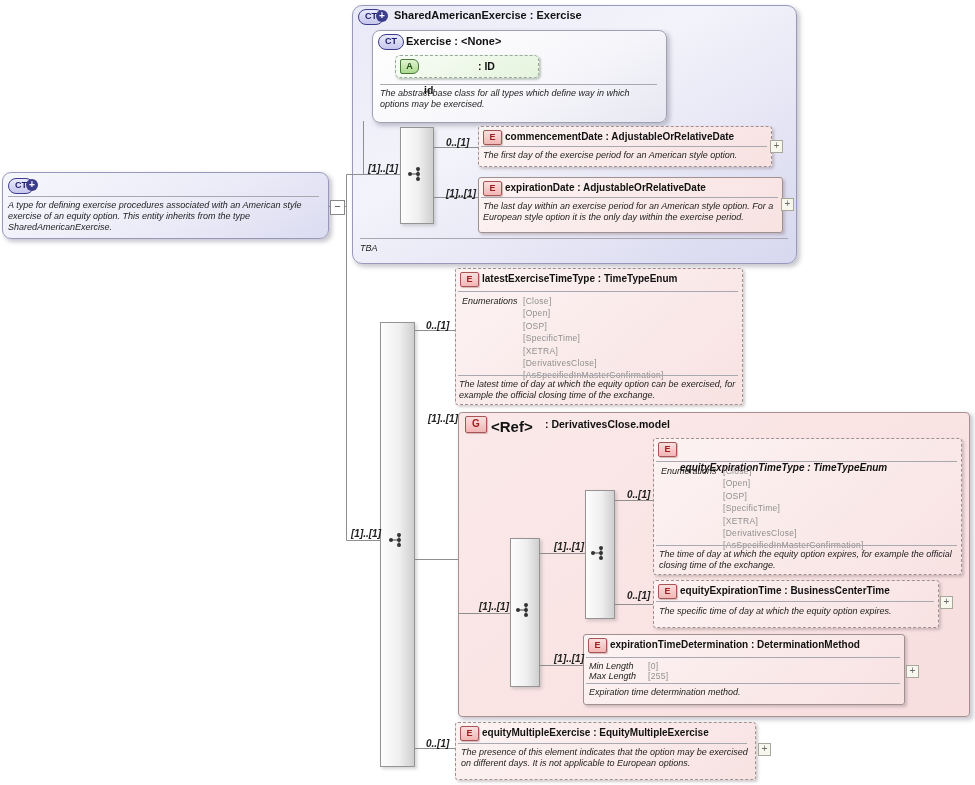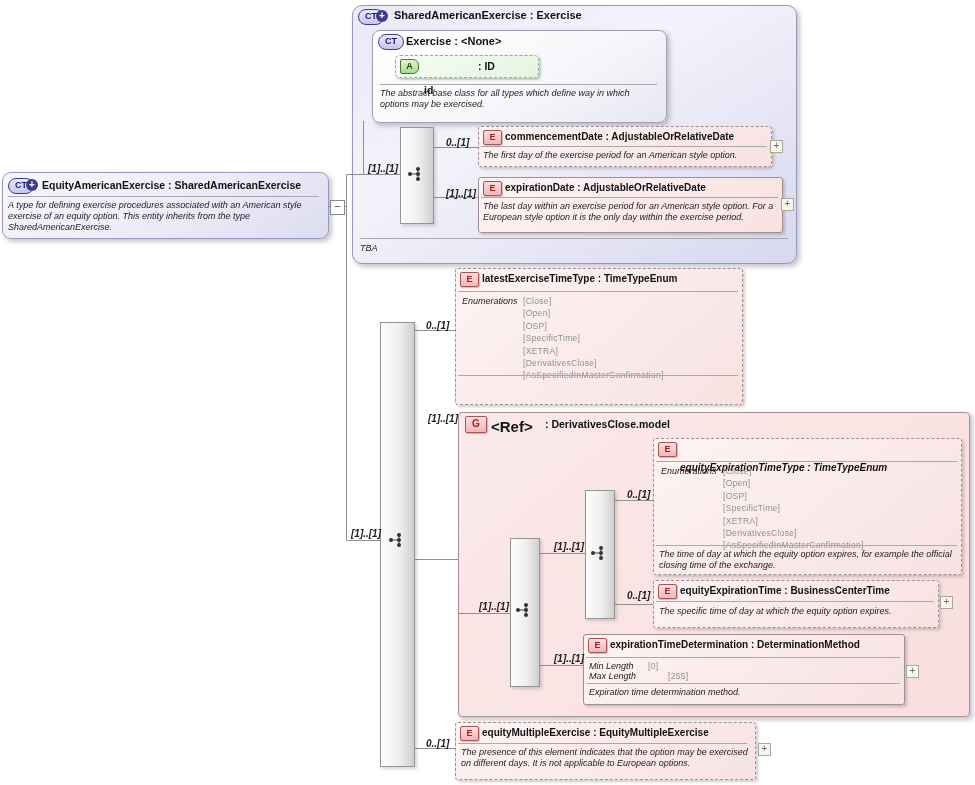--- a/index.html
+++ b/index.html
@@ -58,21 +58,20 @@
       <line x1="538" y1="553.5" x2="585" y2="553.5"></line>
       <line x1="538" y1="665.5" x2="583" y2="665.5"></line>
       <line x1="613" y1="500.5" x2="653" y2="500.5"></line>
       <line x1="613" y1="604.5" x2="653" y2="604.5"></line>
     </g>
   </svg>
 
   <div class="cbox leftfill" style="left:2px;top:172px;width:325px;height:65px;"></div>
   <span class="cticon" style="left:8px;top:178px;">CT</span>
   <span class="ctplus" style="left:26px;top:179px;">+</span>
-  <span class="hdr" style="left:42px;top:179px;font-size:10.5px;">EquityAmericanExercise : SharedAmericanExercise</span>
   <div class="sep" style="left:8px;top:196px;width:311px;"></div>
   <div class="ann" style="left:8px;top:200px;width:314px;">A type for defining exercise procedures associated with an American style exercise of an equity option. This entity inherits from the type SharedAmericanExercise.</div>
 
   <div class="toggle" style="left:330px;top:200px;">−</div>
 
   <span class="cticon" style="left:358px;top:9px;">CT</span>
   <span class="ctplus" style="left:376px;top:10px;">+</span>
   <span class="hdr hdr11" style="left:394px;top:9px;">SharedAmericanExercise : Exercise</span>
   <div class="sep" style="left:360px;top:238px;width:428px;"></div>
   <div class="ann" style="left:360px;top:243px;">TBA</div>
@@ -134,20 +133,21 @@
   <div class="enumcol" style="left:523px;top:295px;">
     <div>[Close]</div>
     <div>[Open]</div>
     <div>[OSP]</div>
     <div>[SpecificTime]</div>
     <div>[XETRA]</div>
     <div>[DerivativesClose]</div>
     <div>[AsSpecifiedInMasterConfirmation]</div>
   </div>
   <div class="sep" style="left:458px;top:375px;width:280px;"></div>
+  <div class="ann" style="left:459px;top:379px;width:280px;">The latest time of day at which the equity option can be exercised, for example the official closing time of the exchange.</div>
 
   <span class="card" style="left:428px;top:413px;">[1]..[1]</span>
   <span class="eicon gicon" style="left:465px;top:416px;">G</span>
   <span class="hdr" style="left:491px;top:418px;font-size:15px;">&lt;Ref&gt;</span>
   <span class="hdr" style="left:545px;top:418px;font-size:10.5px;">: DerivativesClose.model</span>
 
   <span class="card" style="left:479px;top:601px;">[1]..[1]</span>
   <div class="bar" style="left:510px;top:538px;width:28px;height:147px;"></div>
   <svg class="seqicon" style="left:515px;top:602px;" width="18" height="16" viewBox="0 0 18 16">
     <line x1="3" y1="8" x2="11" y2="8" stroke="#444"></line>
@@ -196,21 +196,21 @@
   <div class="plusbox" style="left:940px;top:596px;">+</div>
 
   <span class="card" style="left:554px;top:653px;">[1]..[1]</span>
   <div class="ebox" style="left:583px;top:634px;width:320px;height:69px;"></div>
   <span class="eicon" style="left:588px;top:638px;">E</span>
   <span class="hdr" style="left:610px;top:639px;">expirationTimeDetermination : DeterminationMethod</span>
   <div class="sep" style="left:586px;top:657px;width:314px;"></div>
   <span class="facetlbl" style="left:589px;top:661px;">Min Length</span>
   <span class="facetval" style="left:648px;top:661px;">[0]</span>
   <span class="facetlbl" style="left:589px;top:671px;">Max Length</span>
-  <span class="facetval" style="left:648px;top:671px;margin-left:20px;">[255]</span>
+  <span class="facetval" style="left:648px;top:671px;">[255]</span>
   <div class="sep" style="left:586px;top:683px;width:314px;"></div>
   <div class="ann" style="left:589px;top:687px;width:310px;">Expiration time determination method.</div>
   <div class="plusbox" style="left:906px;top:665px;">+</div>
 
   <span class="card" style="left:426px;top:738px;">0..[1]</span>
   <div class="ebox dashed" style="left:455px;top:722px;width:299px;height:56px;"></div>
   <span class="eicon" style="left:460px;top:726px;">E</span>
   <span class="hdr" style="left:482px;top:727px;">equityMultipleExercise : EquityMultipleExercise</span>
   <div class="sep" style="left:458px;top:743px;width:289px;"></div>
   <div class="ann" style="left:461px;top:747px;width:288px;">The presence of this element indicates that the option may be exercised on different days. It is not applicable to European options.</div>

